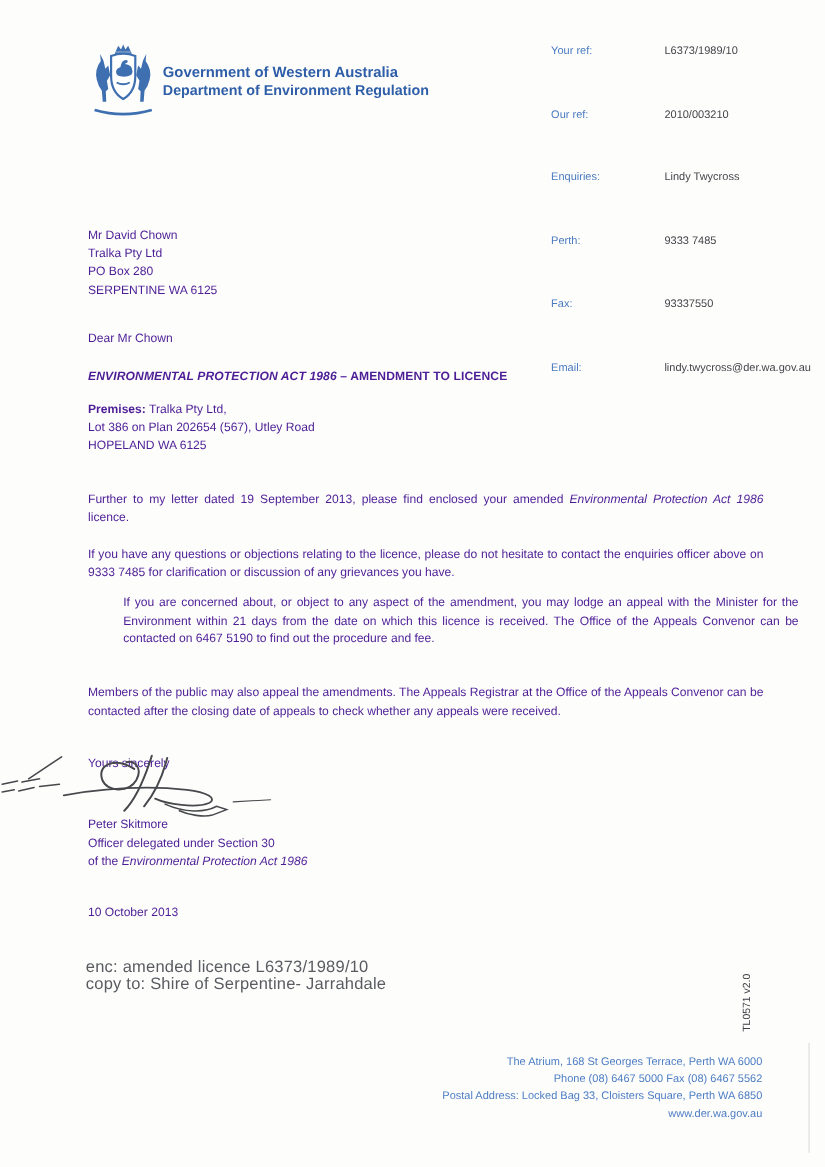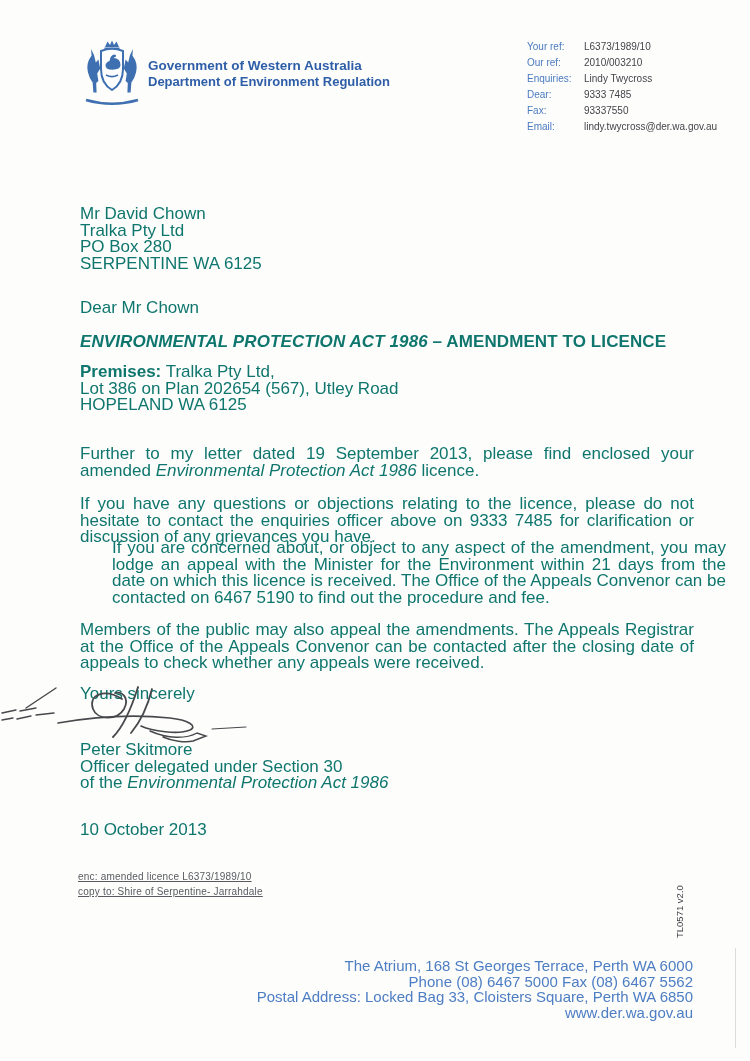--- a/index.html
+++ b/index.html
@@ -16,52 +16,52 @@
     color: #3c3d41;
   }
 
   
   .crest { position: absolute; left: 82px; top: 36px; width: 60px; height: 74px; }
   .gov-text { position: absolute; left: 148px; top: 58px; line-height: 16px; }
   .gov-line1 { color: #2e5ea8; font-weight: bold; font-size: 13.5px; }
   .gov-line2 { color: #2e5ea8; font-weight: bold; font-size: 13px; text-align: right; }
 
   .ref-block {
-    position: absolute; left: 527px; top: 41px;
+    position: absolute; left: 501px; top: 41px;
     display: grid; grid-template-columns: 57px auto;
     row-gap: 4.6px; column-gap: 0;
-    font-size: 10px; line-height: 11.5px;
+    font-size: 10px; line-height: 11.5px; gap: 46px;
   }
   .ref-label { color: #4a7ac0; }
   .ref-value { color: #44454a; }
 
   
-  .t { position: absolute; font-size: 17px; line-height: 16.6px; color: #0f766e; }
+  .t { position: absolute; font-size: 11px; line-height: 16.6px; color: #4c1d95; }
   .para { left: 80px; width: 614px; text-align: justify; }
   .block-left { left: 80px; }
   .bold { font-weight: bold; }
   .italic { font-style: italic; }
 
   .subject { font-weight: bold; letter-spacing: 0.1px; }
 
   
   .signature-svg { position: absolute; left: 0px; top: 686px; width: 260px; height: 62px; }
 
   
-  .enc-line { position: absolute; left: 78px; font-size: 10px; color: #595b61; letter-spacing: 0.2px; text-decoration: underline; }
+  .enc-line { position: absolute; left: 78px; font-size: 15px; color: #595b61; letter-spacing: 0.2px; }
   .form-code {
     position: absolute; left: 674px; top: 938px;
     transform: rotate(-90deg); transform-origin: top left;
     font-size: 9.5px; color: #3f4045; white-space: nowrap;
   }
 
   
   .footer {
     position: absolute; right: 57px; top: 958px; width: 480px;
-    text-align: right; color: #4d7dc3; font-size: 15px; line-height: 15.6px;
+    text-align: right; color: #4d7dc3; font-size: 10px; line-height: 15.6px;
   }
   .scan-edge { position: absolute; left: 735px; top: 948px; width: 1px; height: 100px; background: #dcdcdc; }
 </style>
 </head>
 <body>
 
 <div class="page">
 
   <svg class="crest" viewBox="0 0 60 74" aria-hidden="true">
     <g fill="#3e6fb0" stroke="none">
@@ -87,21 +87,21 @@
     <div class="gov-line2">Department of Environment Regulation</div>
   </div>
 
   <div class="ref-block">
     <span class="ref-label">Your ref:</span>
     <span class="ref-value">L6373/1989/10</span>
     <span class="ref-label">Our ref:</span>
     <span class="ref-value">2010/003210</span>
     <span class="ref-label">Enquiries:</span>
     <span class="ref-value">Lindy Twycross</span>
-    <span class="ref-label">Dear:</span>
+    <span class="ref-label">Perth:</span>
     <span class="ref-value">9333 7485</span>
     <span class="ref-label">Fax:</span>
     <span class="ref-value">93337550</span>
     <span class="ref-label">Email:</span>
     <span class="ref-value">lindy.twycross@der.wa.gov.au</span>
   </div>
 
   <div class="t block-left" style="top:206px;">
     <div>Mr David Chown</div>
     <div>Tralka Pty Ltd</div>

